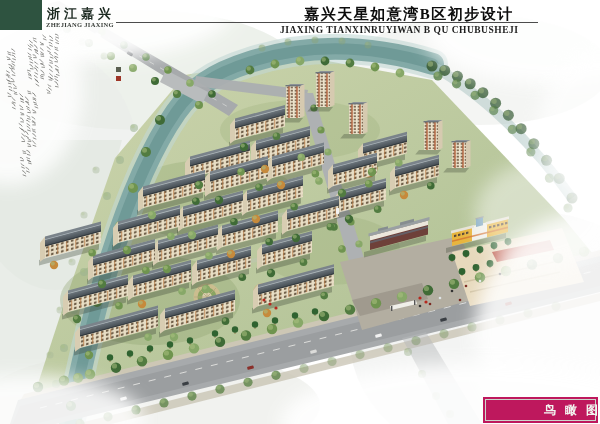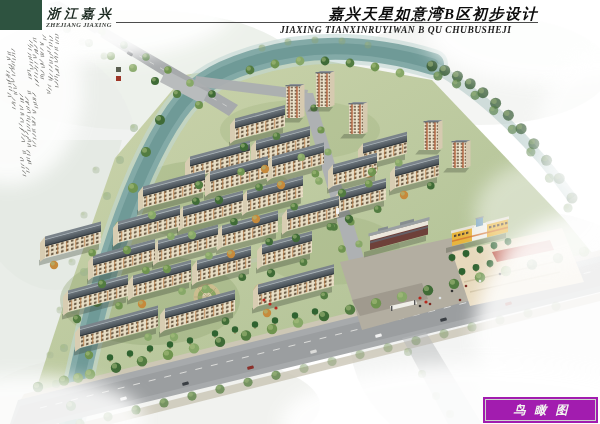--- a/index.html
+++ b/index.html
@@ -1,39 +1,38 @@
 <!DOCTYPE html>
 <html><head>
 <meta charset="utf-8">
 <style>
   html,body{margin:0;padding:0;background:#fff;}
   .board{
     position:relative;width:600px;height:424px;background:#ffffff;overflow:hidden;
     font-family:"Liberation Serif", serif;
-    font-style:italic;
   }
   .scene{position:absolute;left:0;top:0;width:600px;height:424px;}
   
   .corner-block{position:absolute;left:0;top:0;width:42px;height:30px;background:#2e5340;}
   .region-cn{position:absolute;left:47px;top:5px;font-size:13px;font-weight:bold;
     letter-spacing:4px;color:#1c2a21;white-space:nowrap;}
   .region-en{position:absolute;left:46px;top:21px;font-size:6.5px;font-weight:bold;
     letter-spacing:.3px;color:#3a3f3a;white-space:nowrap;}
   .header-rule{position:absolute;left:116px;top:22px;width:422px;height:1px;background:#4c4c4c;}
-  .title-cn{position:absolute;left:280px;top:5px;width:258px;text-align:right;
+  .title-cn{position:absolute;left:280px;top:5px;width:258px;text-align:center;
     font-size:15px;font-weight:bold;letter-spacing:1.5px;color:#0c0c0c;white-space:nowrap;}
   .title-en{position:absolute;left:280px;top:25px;width:272px;
     font-size:9.5px;font-weight:bold;letter-spacing:.5px;color:#1c1c1c;white-space:nowrap;}
   
   .seal{position:absolute;width:5px;height:5px;}
   .seal.s1{left:116px;top:67px;background:#5a5f50;}
   .seal.s2{left:116px;top:76px;background:#9e3527;}
   
-  .view-label{position:absolute;left:483px;top:397px;width:115px;height:26px;background:#a21caf;
-    display:flex;align-items:center;justify-content:center;}
+  .view-label{position:absolute;left:483px;top:397px;width:115px;height:26px;background:#be185d;
+    display:flex;align-items:center;justify-content:flex-end;}
   .view-label .inner{position:absolute;inset:2px;border:1px solid #ccd6cc;}
   .view-label .txt{position:relative;color:#f2f5f0;font-size:12px;letter-spacing:9px;
     margin-right:-9px;font-weight:bold;white-space:nowrap;}
 </style>
 </head>
 <body>
 
 <div class="board">
 
   <svg class="scene" id="scene" viewBox="0 0 600 424" preserveAspectRatio="none">

